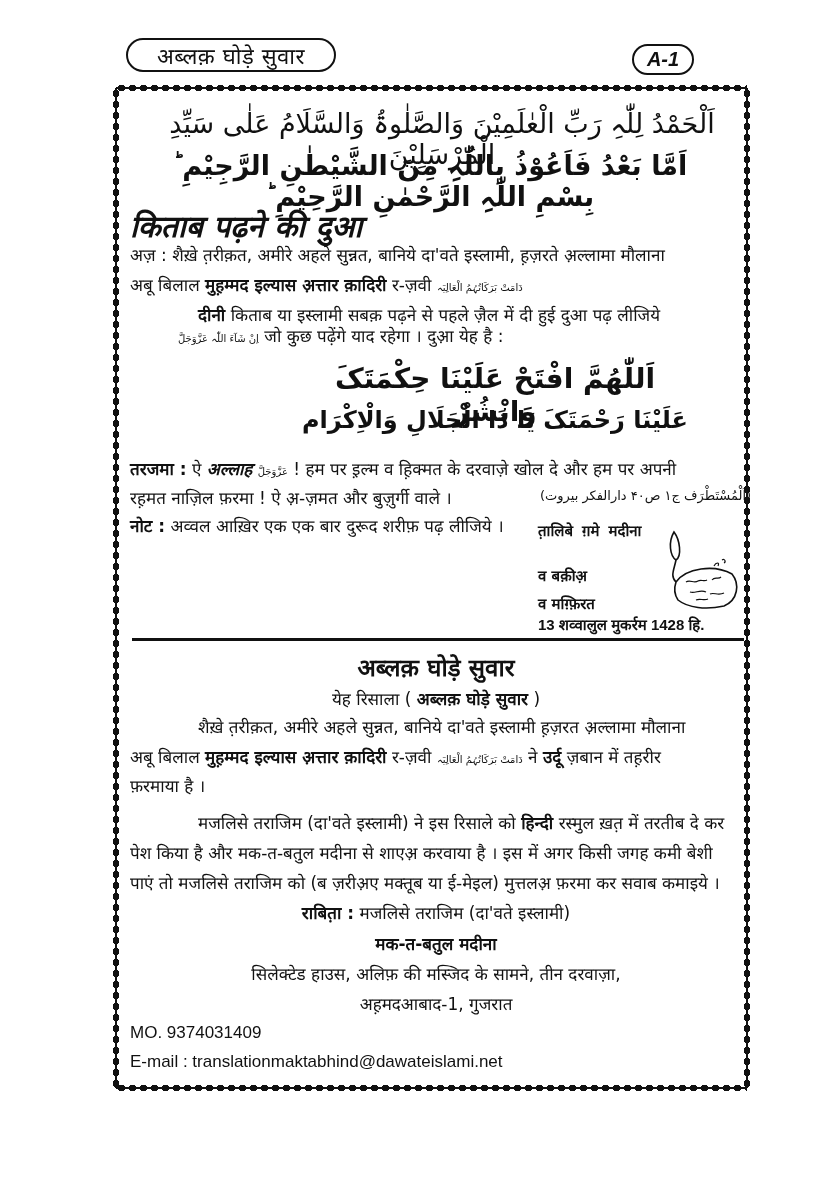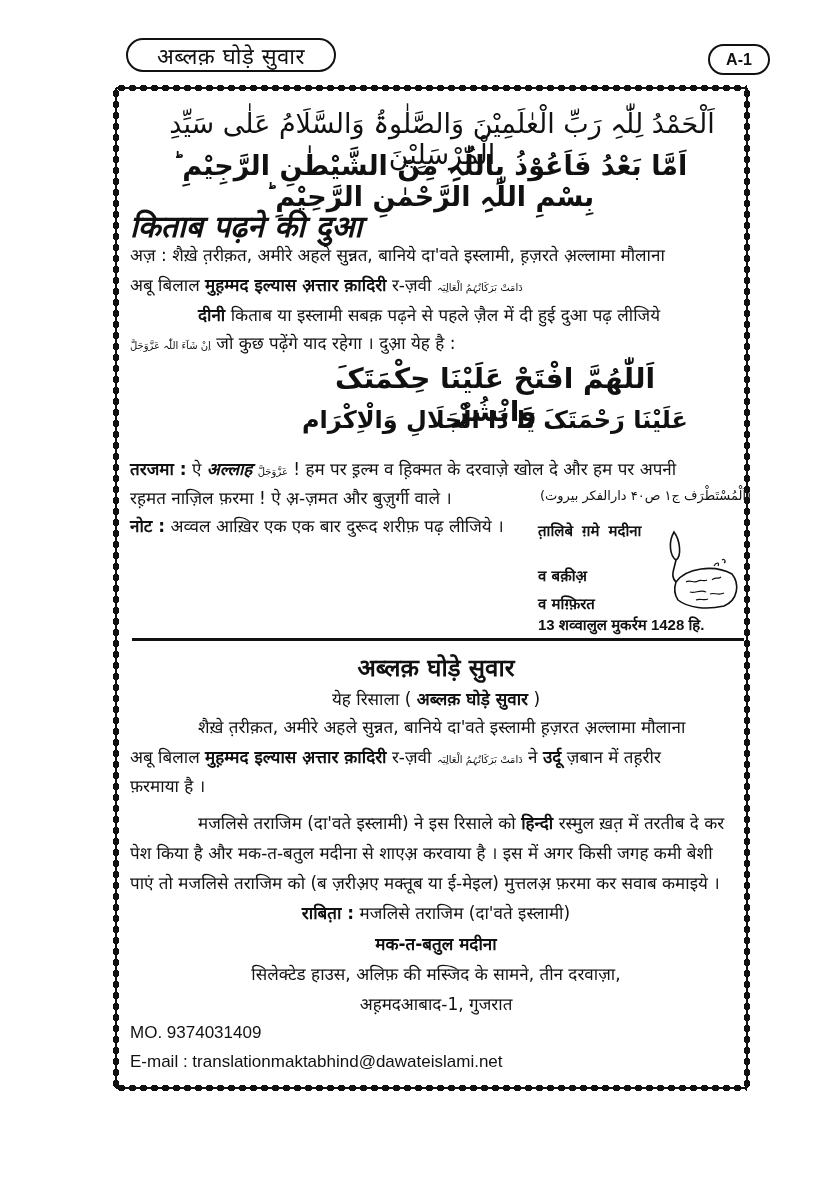--- a/index.html
+++ b/index.html
@@ -1,20 +1,20 @@
 <!DOCTYPE html>
 <html><head>
 <meta charset="utf-8">
 <style>
   html, body { margin:0; padding:0; background:#ffffff; }
   body { width:840px; height:1190px; position:relative; overflow:hidden; color:#111; font-family:"DejaVu Sans", sans-serif; }
   .abs { position:absolute; }
   .pill { position:absolute; border:2.5px solid #111; border-radius:20px; display:flex; align-items:center; justify-content:center; background:#fff; }
   .title-pill { left:126px; top:38px; width:206px; height:30px; font-size:22px; font-weight:normal; letter-spacing:0.5px; }
-  .page-pill { left:708px; top:44px; width:58px; height:27px; font-size:16px; font-weight:bold; font-family:"Liberation Sans", sans-serif; }
+  .page-pill { left:632px; top:44px; width:58px; height:27px; font-size:20px; font-weight:bold; font-family:"Liberation Sans", sans-serif;font-style:italic; }
   
   .frame { position:absolute; left:116px; top:88px; width:631px; height:1000px; }
   .edge-h { position:absolute; left:0; right:0; height:8px;
     background-image: radial-gradient(ellipse 4px 3.5px at center, #111 90%, transparent 100%), linear-gradient(#111,#111);
     background-size: 11px 8px, 100% 2px; background-repeat: repeat-x, no-repeat; background-position: 0 0, 0 3px; }
   .edge-v { position:absolute; top:0; bottom:0; width:8px;
     background-image: radial-gradient(ellipse 3.5px 4px at center, #111 90%, transparent 100%), linear-gradient(#111,#111);
     background-size: 8px 11px, 2px 100%; background-repeat: repeat-y, no-repeat; background-position: 0 0, 3px 0; }
   .edge-top { top:-4px; } .edge-bottom { bottom:-4px; }
   .edge-left { left:-4px; } .edge-right { right:-4px; }
@@ -59,21 +59,21 @@
 <div class="line" style="top:274px;">
   <span>अबू बिलाल</span>
   <span class="b">मुह़म्मद इल्यास अ़त्तार क़ादिरी</span>
   <span>र-ज़वी</span>
   <span class="small-ar">دَامَتْ بَرَکَاتُہُمُ الْعَالِیَہ</span>
 </div>
 <div class="line" style="top:304px; padding-left:68px; width:544px;">
   <span class="b">दीनी</span>
   <span>किताब या इस्लामी सबक़ पढ़ने से पहले ज़ैल में दी हुई दुआ पढ़ लीजिये</span>
 </div>
-<div class="line" style="top:332px;">
+<div class="line" style="top:325px;margin-left:48px;">
   <span class="small-ar">اِنْ شَآءَ اللّٰہ عَزَّوَجَلَّ</span>
   <span>जो कुछ पढ़ेंगे याद रहेगा । दुआ़ येह है :</span>
 </div>
 
 <div class="abs arabic dua-ar1">اَللّٰھُمَّ افْتَحْ عَلَیْنَا حِکْمَتَکَ وَانْشُرْ</div>
 <div class="abs arabic dua-ar2">عَلَیْنَا رَحْمَتَکَ یَا ذَا الْجَلَالِ وَالْاِکْرَام</div>
 
 <div class="line" style="top:458px;">
   <span class="b">तरजमा :</span>
   <span>ऐ</span>

